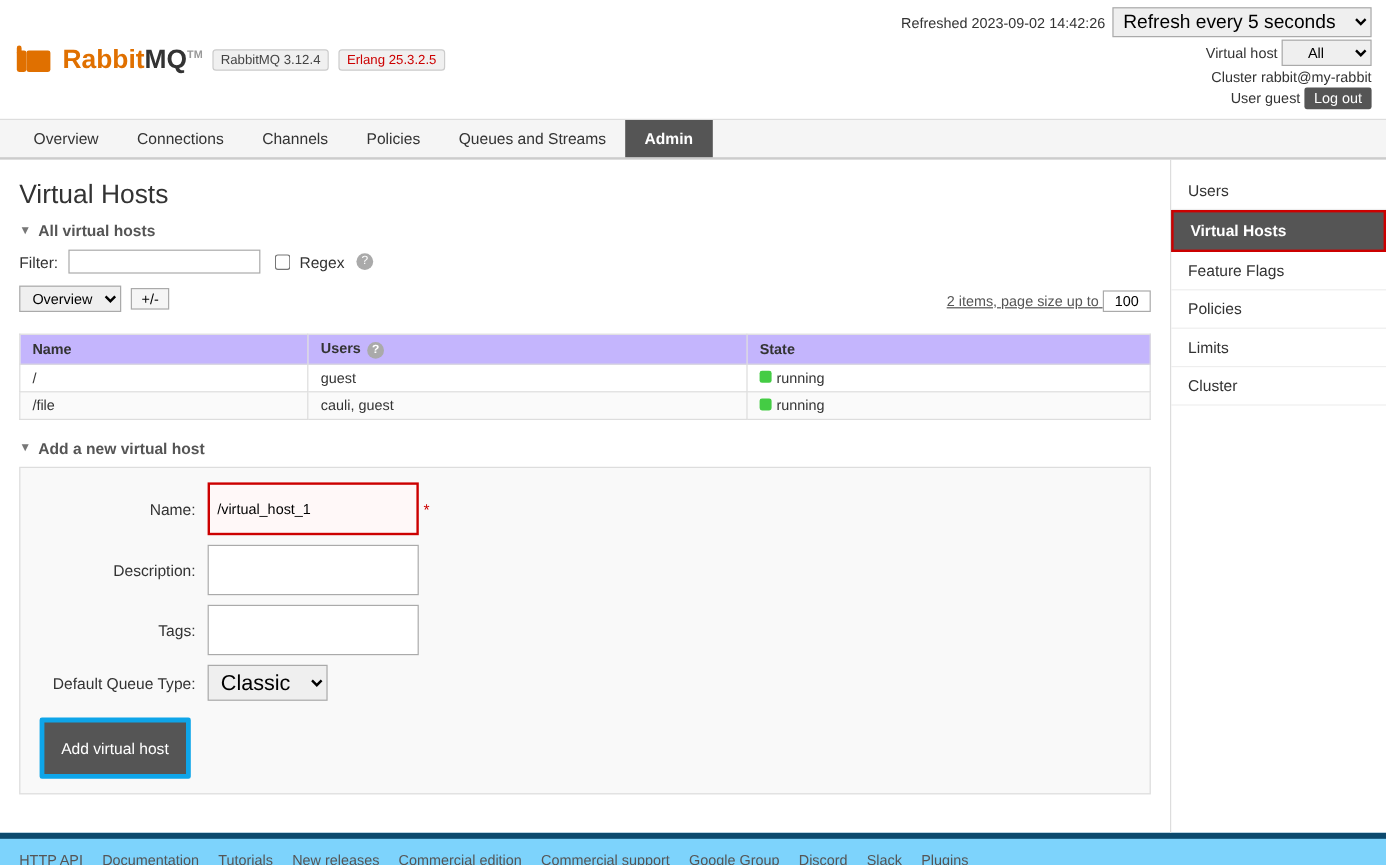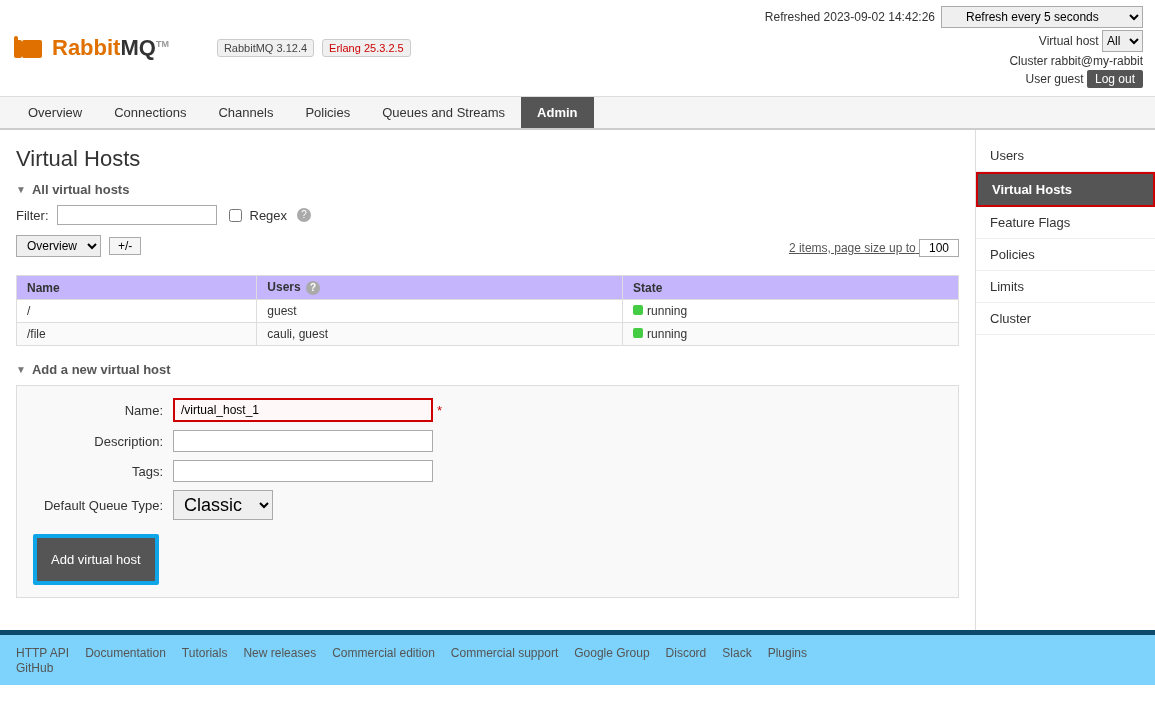--- a/index.html
+++ b/index.html
@@ -27,21 +27,20 @@
       height: 32px;
     }
     .logo-tm { font-size: 9px; color: #999; vertical-align: super; }
     .version-badge {
       background: #f0f0f0;
       border: 1px solid #ccc;
       border-radius: 3px;
       padding: 2px 6px;
       font-size: 11px;
       color: #444;
-      margin-left: 40px;
     }
     .erlang-badge {
       background: #f0f0f0;
       border: 1px solid #ccc;
       border-radius: 3px;
       padding: 2px 6px;
       font-size: 11px;
       color: #c00;
     }
     #top-right {
@@ -54,26 +53,26 @@
       align-items: center;
       justify-content: flex-end;
       gap: 6px;
       margin-bottom: 2px;
     }
     #top-right .row2, #top-right .row3 {
       text-align: right;
       margin-bottom: 2px;
     }
     .refresh-select {
-      padding: 2px 20px;
-      font-size: 12px;
+      padding: 2px 4px;
+      font-size: 16px;
       border: 1px solid #aaa;
     }
     .vhost-select {
-      padding: 2px 0;
+      padding: 2px 17px;
       font-size: 12px;
       border: 1px solid #aaa;
     }
     .logout-btn {
       background: #555;
       color: #fff;
       border: none;
       padding: 2px 8px;
       cursor: pointer;
       font-size: 12px;
@@ -247,23 +246,23 @@
       margin-bottom: 8px;
     }
     .form-label {
       width: 140px;
       text-align: right;
       padding-right: 10px;
       font-size: 13px;
     }
     .form-input {
       border: 1px solid #aaa;
-      padding: 3px 6px;
-      font-size: 12px;
-      width: 260px;
+      padding: 13px 6px;
+      font-size: 12px;
+      width: 176px;
     }
     .form-input.highlighted {
       border: 2px solid #c00;
       background: #fff8f8;
     }
     .required-star {
       color: #c00;
       margin-left: 4px;
     }
     .form-select {

